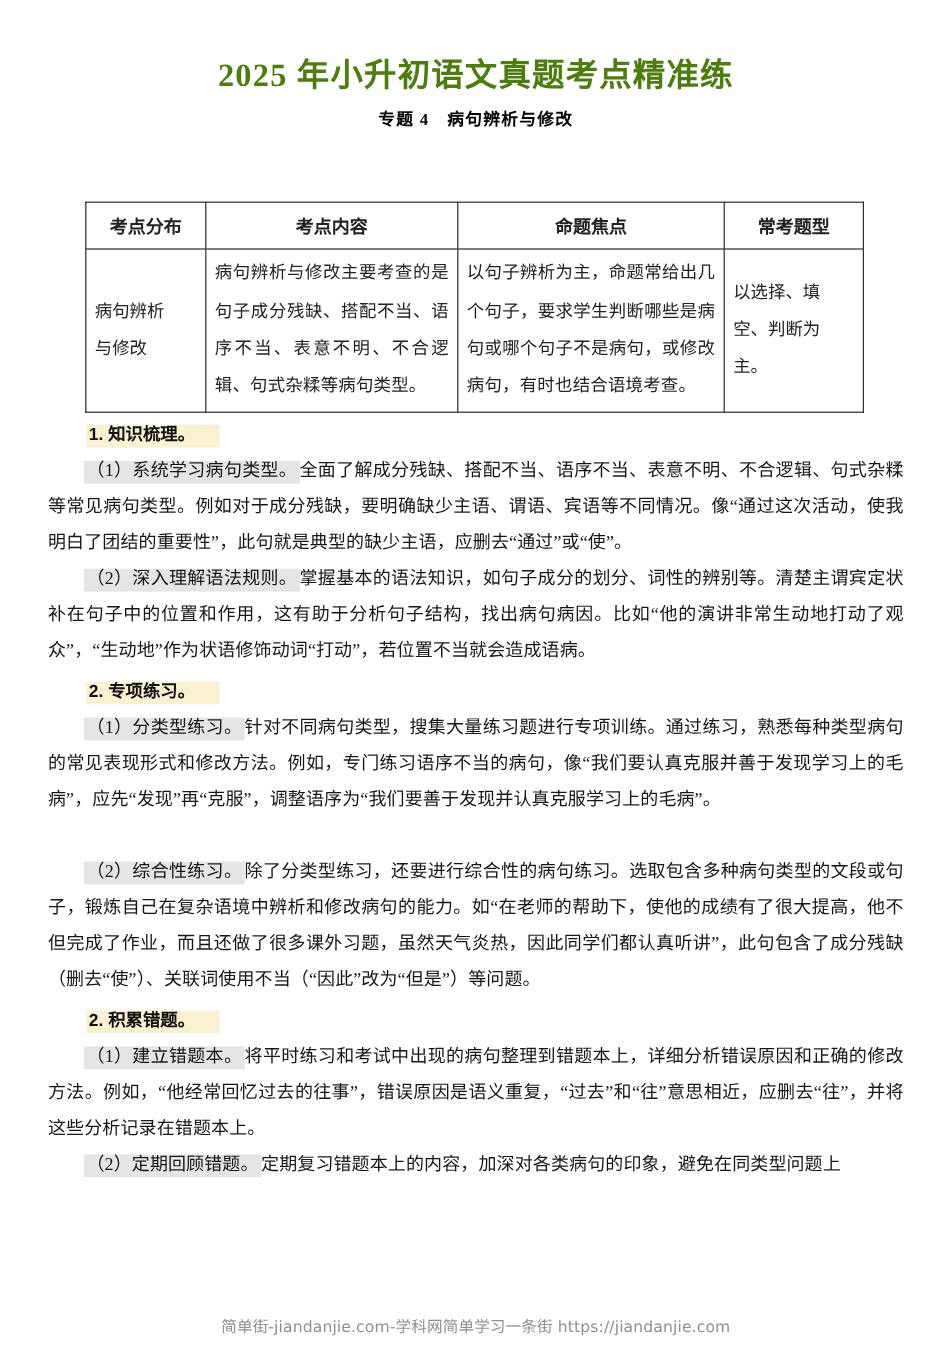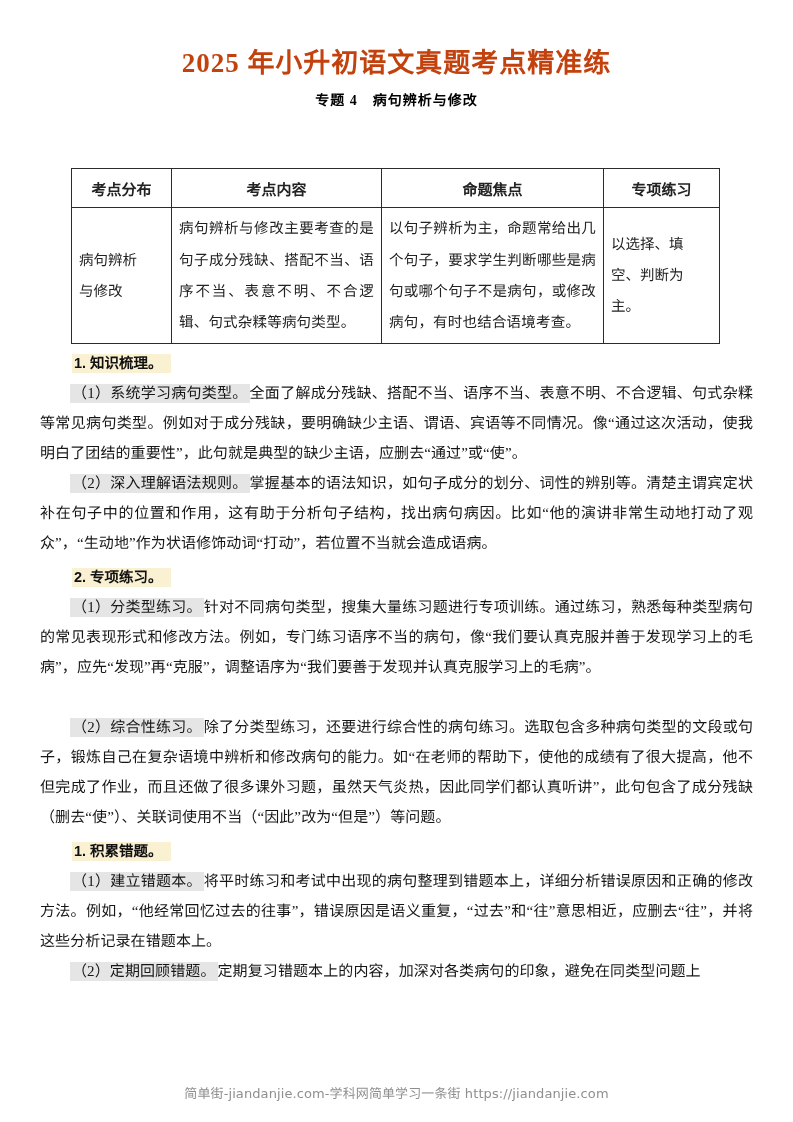--- a/index.html
+++ b/index.html
@@ -26,21 +26,21 @@
 
   
   .doc-title {
     text-align: center;
     font-size: 27px;
     font-weight: bold;
     letter-spacing: 1px;
     margin: 0;
     padding-top: 45px;
     line-height: 1.35;
-    color: #c2410c;
+    color: #4d7c0f;
   }
   .doc-subtitle {
     text-align: center;
     font-size: 14px;
     font-weight: bold;
     letter-spacing: 1px;
     margin: 0;
     padding-top: 11px;
     line-height: 1.35;
     color: #000;
@@ -97,21 +97,21 @@
 
   .sub-head {
     margin-top: 4px;
     padding-left: 32px;
     line-height: 30px;
   }
   .sub-head .hl {
     background: #faf0d2;
     font-weight: bold;
     font-size: 14.5px;
-    padding: 1px 8px 2px 2px;
+    padding: 1px 20px 2px 2px;
     color: #111;
     font-family: "Liberation Sans", "DejaVu Sans", serif;
   }
 
   p.para {
     margin: 0;
     text-indent: 30px;
     text-align: justify;
     text-justify: inter-ideograph;
     line-height: 30px;
@@ -124,21 +124,21 @@
     padding: 1px 2px 2px 2px;
   }
 
   .blank-line { height: 30px; }
 
   
   .footer {
     position: absolute;
     left: 0;
     right: 0;
-    bottom: 20px;
+    bottom: 8px;
     text-align: center;
     font-size: 13px;
     color: #8f8f8f;
     font-family: "DejaVu Sans", "Liberation Sans", sans-serif;
     letter-spacing: .1px;
   }
 </style>
 </head>
 <body>
 
@@ -153,21 +153,21 @@
         <col class="col1">
           <col class="col2">
           <col class="col3">
           <col class="col4">
       </colgroup>
       <thead>
         <tr>
           <th>考点分布</th>
           <th>考点内容</th>
           <th>命题焦点</th>
-          <th>专项练习</th>
+          <th>常考题型</th>
         </tr>
       </thead>
       <tbody>
         <tr>
           <td class="c1">
             <span>病句辨析</span><br>
             <span>与修改</span>
           </td>
           <td class="c2">病句辨析与修改主要考查的是句子成分残缺、搭配不当、语序不当、表意不明、不合逻辑、句式杂糅等病句类型。</td>
           <td class="c3">以句子辨析为主，命题常给出几个句子，要求学生判断哪些是病句或哪个句子不是病句，或修改病句，有时也结合语境考查。</td>
@@ -187,21 +187,21 @@
     <p class="para"><span class="lead">（2）深入理解语法规则。</span><span>掌握基本的语法知识，如句子成分的划分、词性的辨别等。清楚主谓宾定状补在句子中的位置和作用，这有助于分析句子结构，找出病句病因。比如“他的演讲非常生动地打动了观众”，“生动地”作为状语修饰动词“打动”，若位置不当就会造成语病。</span></p>
 
     <div class="sub-head">
       <span class="hl">2. 专项练习。</span>
     </div>
     <p class="para"><span class="lead">（1）分类型练习。</span><span>针对不同病句类型，搜集大量练习题进行专项训练。通过练习，熟悉每种类型病句的常见表现形式和修改方法。例如，专门练习语序不当的病句，像“我们要认真克服并善于发现学习上的毛病”，应先“发现”再“克服”，调整语序为“我们要善于发现并认真克服学习上的毛病”。</span></p>
     <div class="blank-line"></div>
     <p class="para"><span class="lead">（2）综合性练习。</span><span>除了分类型练习，还要进行综合性的病句练习。选取包含多种病句类型的文段或句子，锻炼自己在复杂语境中辨析和修改病句的能力。如“在老师的帮助下，使他的成绩有了很大提高，他不但完成了作业，而且还做了很多课外习题，虽然天气炎热，因此同学们都认真听讲”，此句包含了成分残缺（删去“使”）、关联词使用不当（“因此”改为“但是”）等问题。</span></p>
 
     <div class="sub-head">
-      <span class="hl">1. 积累错题。</span>
+      <span class="hl">2. 积累错题。</span>
     </div>
     <p class="para"><span class="lead">（1）建立错题本。</span><span>将平时练习和考试中出现的病句整理到错题本上，详细分析错误原因和正确的修改方法。例如，“他经常回忆过去的往事”，错误原因是语义重复，“过去”和“往”意思相近，应删去“往”，并将这些分析记录在错题本上。</span></p>
     <p class="para"><span class="lead">（2）定期回顾错题。</span><span>定期复习错题本上的内容，加深对各类病句的印象，避免在同类型问题上</span></p>
 
   </div>
 
   <div class="footer">简单街-jiandanjie.com-学科网简单学习一条街 https://jiandanjie.com</div>
 
 </div>
 

